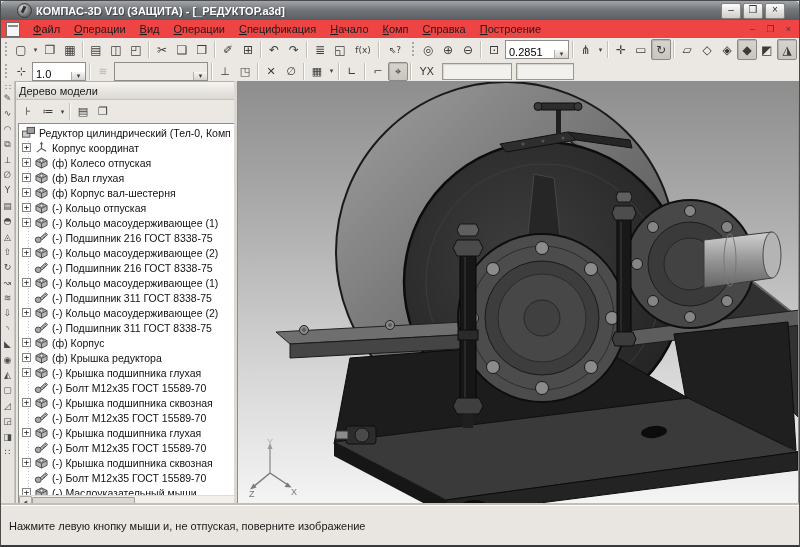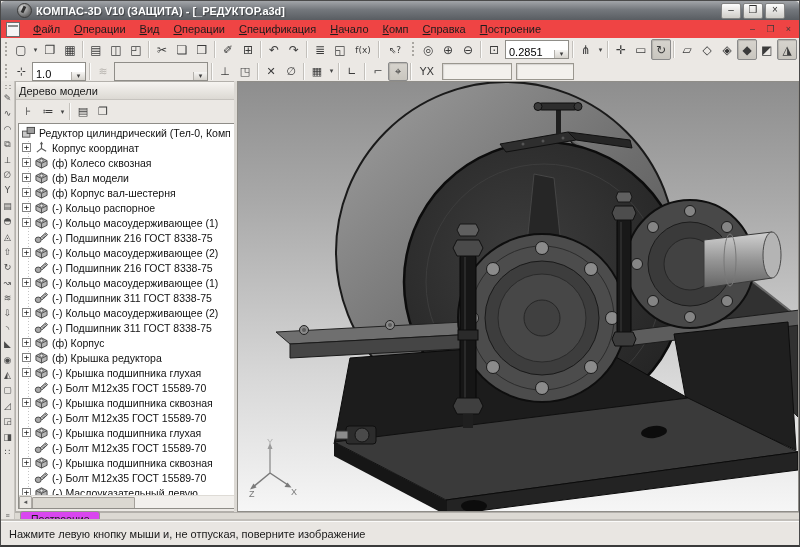--- a/index.html
+++ b/index.html
@@ -86,21 +86,21 @@
   .viewport{position:absolute;left:236px;top:80px;right:0;bottom:33px;border:1px solid #8f8d88;box-sizing:border-box;
     background:linear-gradient(180deg,#8e8e8e 0%,#a9a9a9 28%,#d7d7d7 68%,#f6f6f6 100%);overflow:hidden;}
   .viewport svg.model{position:absolute;left:0;top:0;}
   .triad{position:absolute;left:8px;bottom:10px;}
   
   .tabbar{position:absolute;left:14px;right:0;bottom:17px;height:16px;background:#dcd9d3;border-top:1px solid #b3b0ab;
     display:flex;align-items:flex-end;padding-left:5px;box-sizing:border-box;}
   .tab{height:15px;background:#d946ef;border:1px solid #98958e;border-bottom:none;border-radius:3px 3px 0 0;
     font-size:10.5px;padding:1px 10px 0;color:#1c1c1c;}
   .statusbar{position:absolute;left:0;right:0;bottom:0;height:15px;background:#e9e6e2;border-top:1px solid #fbfbfa;
-    box-shadow:0 -2px 0 #c2bfba;font-size:11px;color:#1a1a1a;display:flex;align-items:center;padding:4px 8px;}
+    box-shadow:0 -2px 0 #c2bfba;font-size:11px;color:#1a1a1a;display:flex;align-items:center;padding:12px 8px;}
 </style>
 </head>
 <body>
 
 <div class="window">
 
   <div class="titlebar">
     <div class="appicon"></div>
     <div class="titletext">КОМПАС-3D V10 (ЗАЩИТА) - [_РЕДУКТОР.a3d]</div>
     <div class="wbtn">–</div>
@@ -279,48 +279,48 @@
             </span>
             <span class="tlabel">Корпус координат</span>
           </div>
           <div class="trow">
             <div class="texp">+</div>
             <span class="ticon">
               <svg width="15" height="13" viewBox="0 0 16 14">
                 <use href="#i-part"></use>
               </svg>
             </span>
-            <span class="tlabel">(ф) Колесо сквозная</span>
-          </div>
-          <div class="trow">
-            <div class="texp">+</div>
-            <span class="ticon">
-              <svg width="15" height="13" viewBox="0 0 16 14">
-                <use href="#i-part"></use>
-              </svg>
-            </span>
-            <span class="tlabel">(ф) Вал модели</span>
+            <span class="tlabel">(ф) Колесо отпуская</span>
+          </div>
+          <div class="trow">
+            <div class="texp">+</div>
+            <span class="ticon">
+              <svg width="15" height="13" viewBox="0 0 16 14">
+                <use href="#i-part"></use>
+              </svg>
+            </span>
+            <span class="tlabel">(ф) Вал глухая</span>
           </div>
           <div class="trow">
             <div class="texp">+</div>
             <span class="ticon">
               <svg width="15" height="13" viewBox="0 0 16 14">
                 <use href="#i-part"></use>
               </svg>
             </span>
             <span class="tlabel">(ф) Корпус вал-шестерня</span>
           </div>
           <div class="trow">
             <div class="texp">+</div>
             <span class="ticon">
               <svg width="15" height="13" viewBox="0 0 16 14">
                 <use href="#i-part"></use>
               </svg>
             </span>
-            <span class="tlabel">(-) Кольцо распорное</span>
+            <span class="tlabel">(-) Кольцо отпуская</span>
           </div>
           <div class="trow">
             <div class="texp">+</div>
             <span class="ticon">
               <svg width="15" height="13" viewBox="0 0 16 14">
                 <use href="#i-part"></use>
               </svg>
             </span>
             <span class="tlabel">(-) Кольцо масоудерживающее  (1)</span>
           </div>
@@ -477,21 +477,21 @@
             </span>
             <span class="tlabel">(-) Болт М12х35 ГОСТ 15589-70</span>
           </div>
           <div class="trow">
             <div class="texp">+</div>
             <span class="ticon">
               <svg width="15" height="13" viewBox="0 0 16 14">
                 <use href="#i-part"></use>
               </svg>
             </span>
-            <span class="tlabel">(-) Маслоуказательный левую</span>
+            <span class="tlabel">(-) Маслоуказательный мыши</span>
           </div>
         </div>
       <div class="vscroll">
         <div class="sarr" style="top:0">▲</div>
         <div class="vthumb"></div>
         <div class="sarr" style="bottom:0">▼</div>
       </div>
       <div class="hscroll">
         <div class="sarr">◄</div>
         <div class="hthumb"></div>

